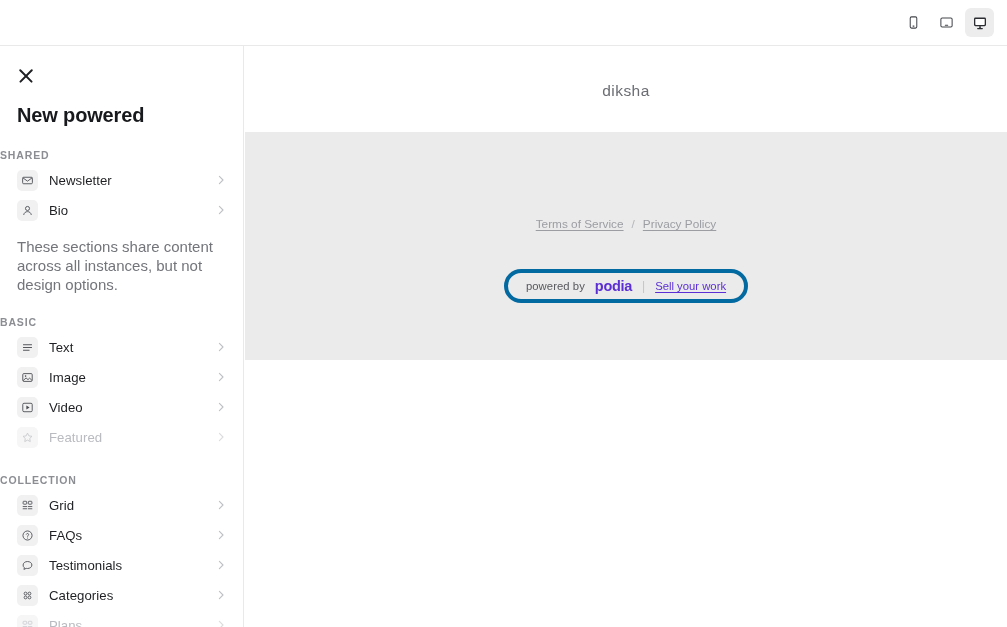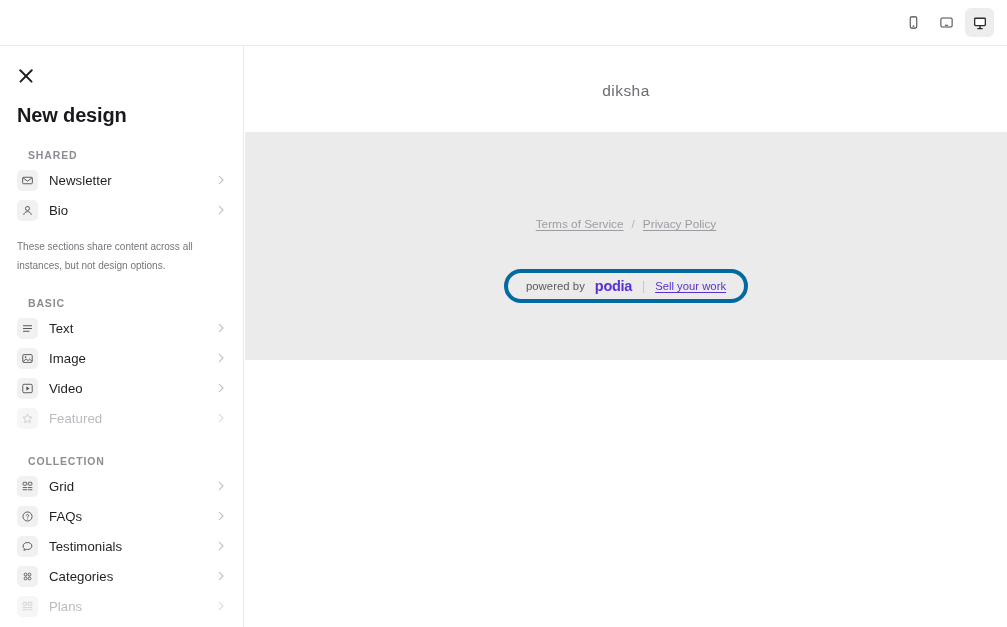--- a/index.html
+++ b/index.html
@@ -124,21 +124,21 @@
     font-weight: 700;
     color: #18191c;
     padding: 18px 16px 0 17px;
     letter-spacing: -.15px;
   }
   .group-label {
     font-size: 10.5px;
     font-weight: 700;
     letter-spacing: .85px;
     color: #8b8d93;
-    padding: 0 28px;
+    padding: 0 0;
     margin-top: 22px;
     margin-bottom: 4px;
     text-transform: uppercase;
   }
   .sec-list { padding: 0 12px; }
   .sec-item {
     display: flex;
     align-items: center;
     height: 30px;
     padding: 0 5px 0 5px;
@@ -167,21 +167,21 @@
   }
   .sec-item.disabled .sec-name { color: #b9bbc0; font-weight: 400; }
   .chev {
     margin-left: auto;
     width: 10px; height: 10px;
     opacity: .55;
   }
   .sec-item.disabled .chev { opacity: .3; }
 
   .shared-note {
-    font-size: 10px;
+    font-size: 15px;
     line-height: 19px;
     color: #73757b;
     padding: 12px 26px 0 17px;
   }
 
   
   .preview {
     position: absolute;
     top: 50px; left: 245px;
     width: 762px;
@@ -290,21 +290,21 @@
   </div>
 </div>
 
 <div class="sidebar">
   <div class="close-row">
     <button class="close-btn">
         <i></i>
         <i></i>
       </button>
   </div>
-  <div class="panel-title">New design</div>
+  <div class="panel-title">New powered</div>
 
   <div class="group-label">SHARED</div>
   <div class="sec-list">
     <div class="sec-item">
       <span class="sec-ico">
         <svg width="13" height="13" viewBox="0 0 16 16" fill="none">
           <rect x="2" y="4" width="12" height="8" rx="1.3" stroke="#4a4c51" stroke-width="1.1"></rect>
           <path d="m2.7 5 5.3 3.8L13.3 5" stroke="#4a4c51" stroke-width="1.1" stroke-linecap="round" stroke-linejoin="round"></path>
         </svg>
       </span>

